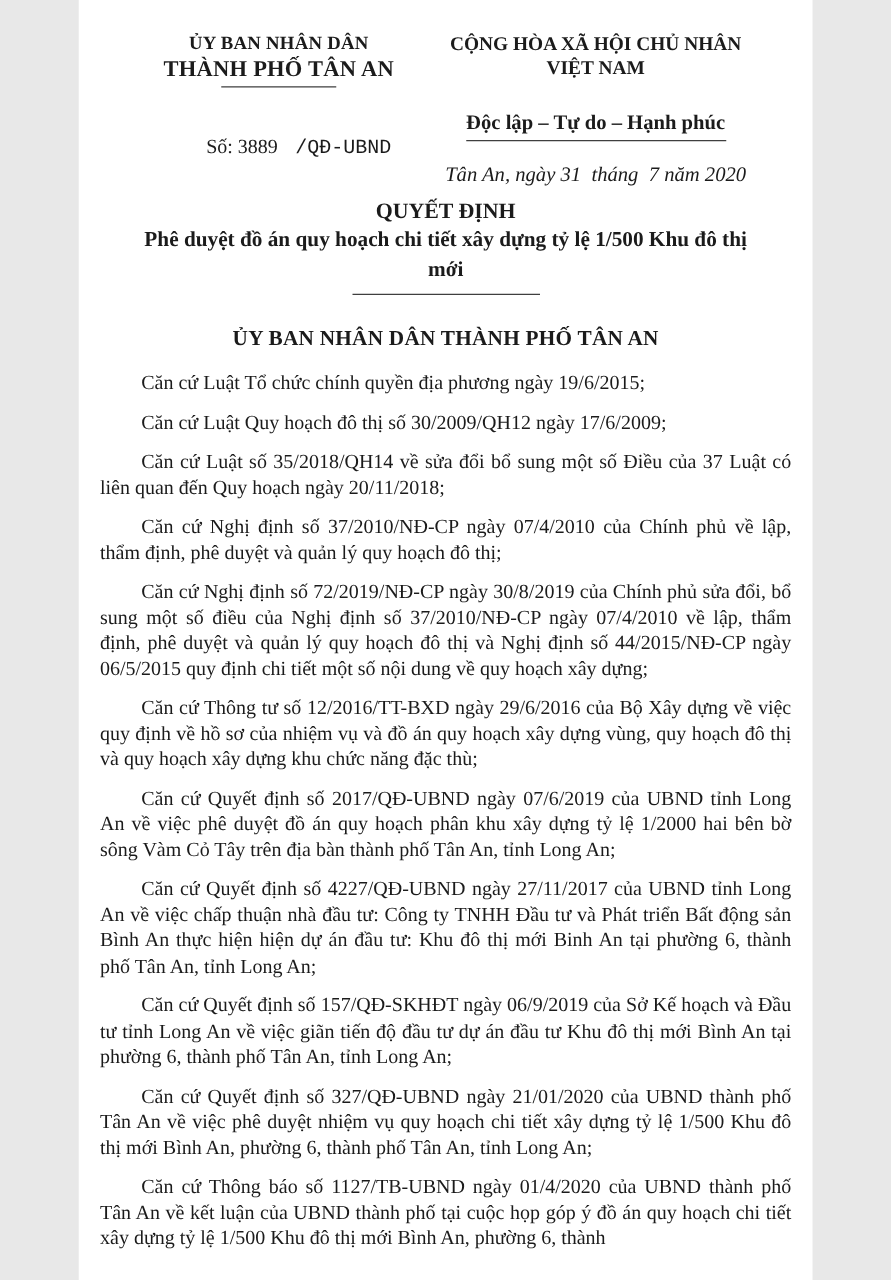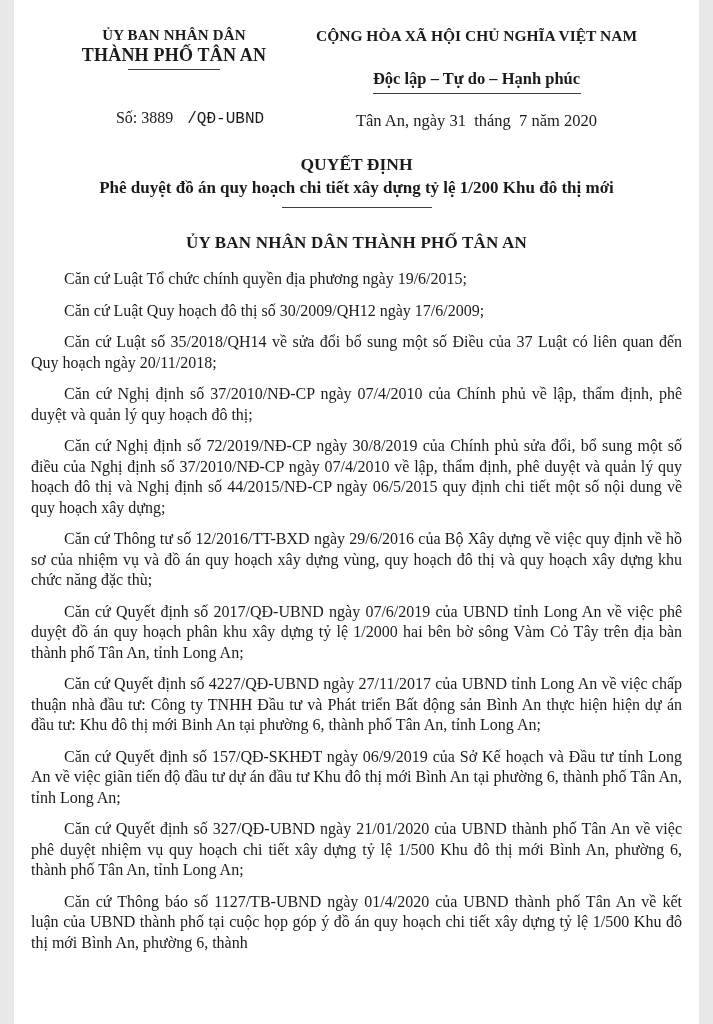--- a/index.html
+++ b/index.html
@@ -2,21 +2,21 @@
 <html><head>
 <meta charset="utf-8">
 <style>
   html, body {
     margin: 0;
     padding: 0;
     background: #e8e8e8;
   }
   .page {
     position: relative;
-    width: 685px;
+    width: 587px;
     height: 1024px;
     margin: 0 auto;
     background: #ffffff;
     overflow: hidden;
     font-family: "Liberation Serif", "DejaVu Serif", serif;
     color: #1b1b1b;
     box-sizing: border-box;
   }
   .header {
     display: flex;
@@ -66,20 +66,21 @@
     margin-top: 21px;
     font-size: 16px;
     white-space: pre;
   }
   .doc-number .suffix {
     margin-left: 14px;
     font-family: Liberation Mono, monospace;
   }
   .date-line {
     margin-top: 17px;
+    font-style: italic;
     font-size: 16.5px;
     white-space: pre-wrap;
   }
   .title-block {
     text-align: center;
     margin-top: 7px;
     padding: 0 40px;
   }
   .title-heading {
     font-weight: bold;
@@ -120,31 +121,31 @@
     <div class="header-left">
       <div class="authority-line1">ỦY BAN NHÂN DÂN</div>
       <div class="authority-line2">THÀNH PHỐ TÂN AN</div>
       <div class="rule rule-left"></div>
       <div class="doc-number">
         <span>Số: 3889</span><span class="suffix">/QĐ-UBND</span>
       </div>
     </div>
 
     <div class="header-right">
-      <div class="motto-line1">CỘNG HÒA XÃ HỘI CHỦ NGHĨA VIỆT NAM</div>
+      <div class="motto-line1">CỘNG HÒA XÃ HỘI CHỦ NHÂN VIỆT NAM</div>
       <div class="motto-line2">Độc lập – Tự do – Hạnh phúc</div>
       <div class="rule rule-right"></div>
       <div class="date-line">Tân An, ngày 31  tháng  7 năm 2020</div>
     </div>
 
   </div>
 
   <div class="title-block">
     <div class="title-heading">QUYẾT ĐỊNH</div>
-    <div class="title-sub">Phê duyệt đồ án quy hoạch chi tiết xây dựng tỷ lệ 1/200 Khu đô thị mới</div>
+    <div class="title-sub">Phê duyệt đồ án quy hoạch chi tiết xây dựng tỷ lệ 1/500 Khu đô thị mới</div>
     <div class="rule rule-title"></div>
   </div>
 
   <div class="issuer-heading">ỦY BAN NHÂN DÂN THÀNH PHỐ TÂN AN</div>
 
   <div class="body-text">
     <p>Căn cứ Luật Tổ chức chính quyền địa phương ngày 19/6/2015;</p>
     <p>Căn cứ Luật Quy hoạch đô thị số 30/2009/QH12 ngày 17/6/2009;</p>
     <p>Căn cứ Luật số 35/2018/QH14 về sửa đổi bổ sung một số Điều của 37 Luật có liên quan đến Quy hoạch ngày 20/11/2018;</p>
     <p>Căn cứ Nghị định số 37/2010/NĐ-CP ngày 07/4/2010 của Chính phủ về lập, thẩm định, phê duyệt và quản lý quy hoạch đô thị;</p>

